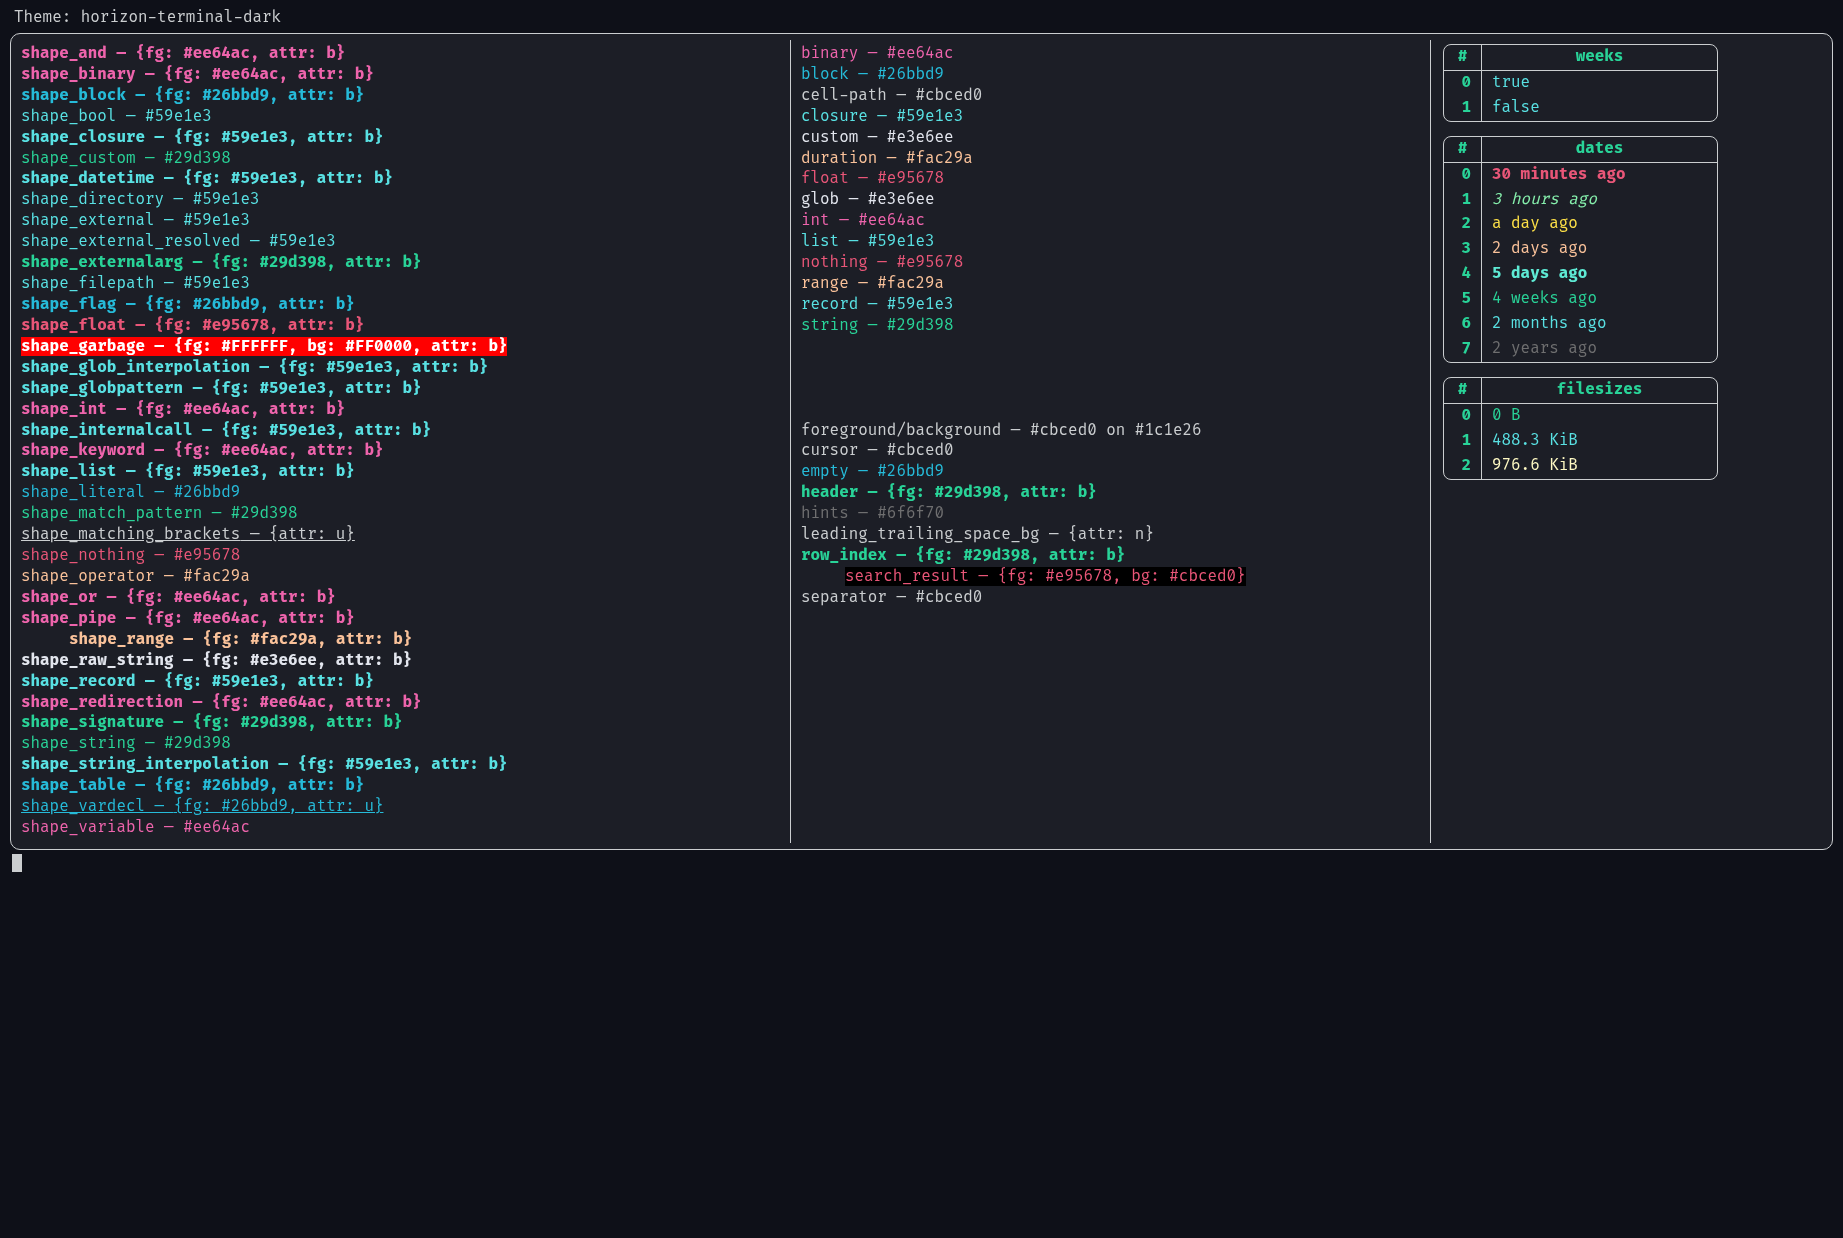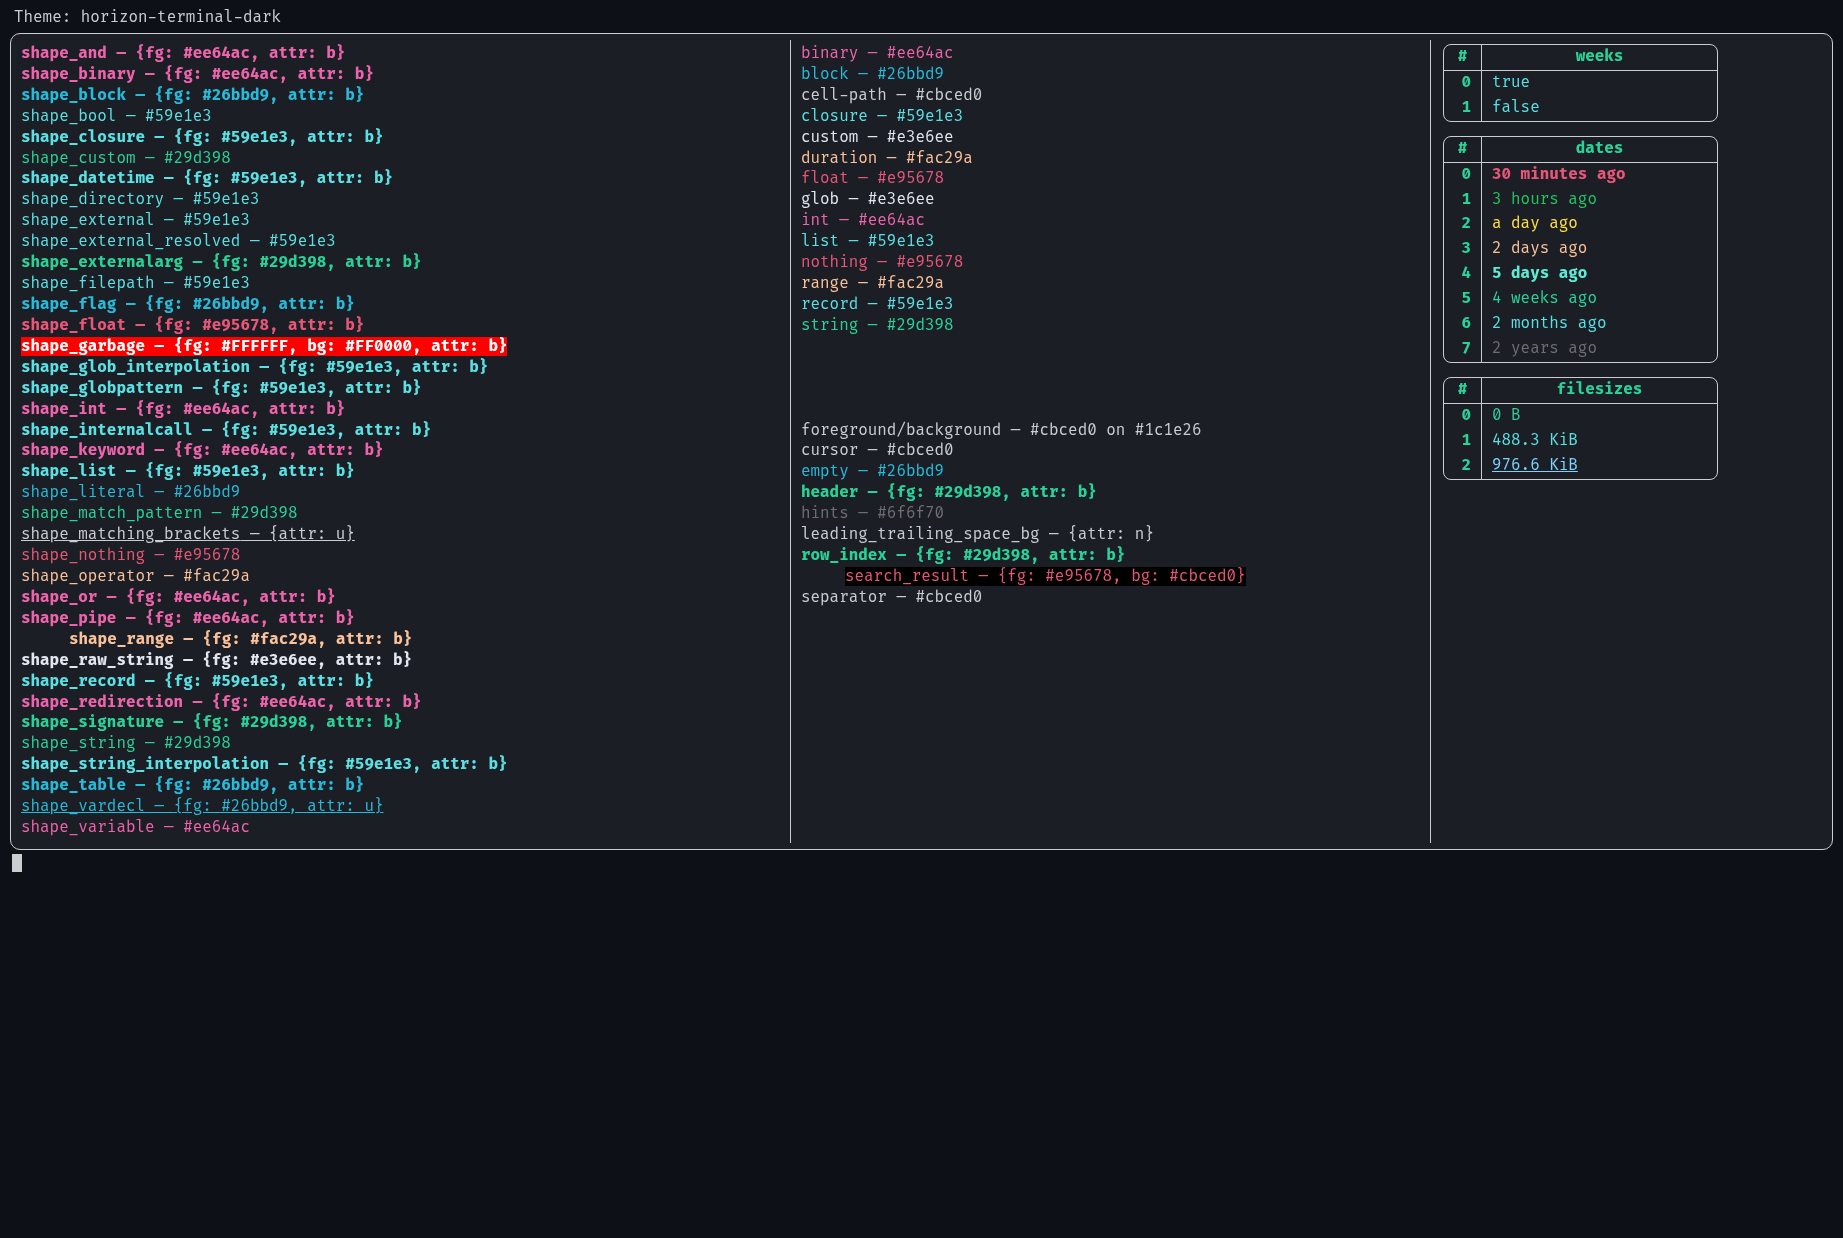--- a/index.html
+++ b/index.html
@@ -147,21 +147,21 @@
             <div class="cell valcol" style="color:#59e1e3;">false</div>
           </div></div></div>
     <div id="tbl-dates"><div class="tbl"><div class="row hdr">
             <div class="cell idxcol">#</div>
             <div class="cell valcol">dates</div>
           </div><div class="row">
             <div class="cell idxcol idx">0</div>
             <div class="cell valcol" style="color:#e95678;font-weight:700;">30 minutes ago</div>
           </div><div class="row">
             <div class="cell idxcol idx">1</div>
-            <div class="cell valcol" style="color:#22c55e;">3 hours ago</div>
+            <div class="cell valcol" style="color:#86efac;font-style:italic;">3 hours ago</div>
           </div><div class="row">
             <div class="cell idxcol idx">2</div>
             <div class="cell valcol" style="color:#fde047;">a day ago</div>
           </div><div class="row">
             <div class="cell idxcol idx">3</div>
             <div class="cell valcol" style="color:#fac29a;">2 days ago</div>
           </div><div class="row">
             <div class="cell idxcol idx">4</div>
             <div class="cell valcol" style="color:#5eead4;font-weight:700;">5 days ago</div>
           </div><div class="row">
@@ -178,20 +178,20 @@
             <div class="cell idxcol">#</div>
             <div class="cell valcol">filesizes</div>
           </div><div class="row">
             <div class="cell idxcol idx">0</div>
             <div class="cell valcol" style="color:#29d398;">0 B</div>
           </div><div class="row">
             <div class="cell idxcol idx">1</div>
             <div class="cell valcol" style="color:#59e1e3;">488.3 KiB</div>
           </div><div class="row">
             <div class="cell idxcol idx">2</div>
-            <div class="cell valcol" style="color:#7dd3fc;text-decoration:underline;">976.6 KiB</div>
+            <div class="cell valcol" style="color:#fef9c3;">976.6 KiB</div>
           </div></div></div>
   </div>
 </div>
 <span class="cursor"></span>
 
 
 
 
 </body></html>

